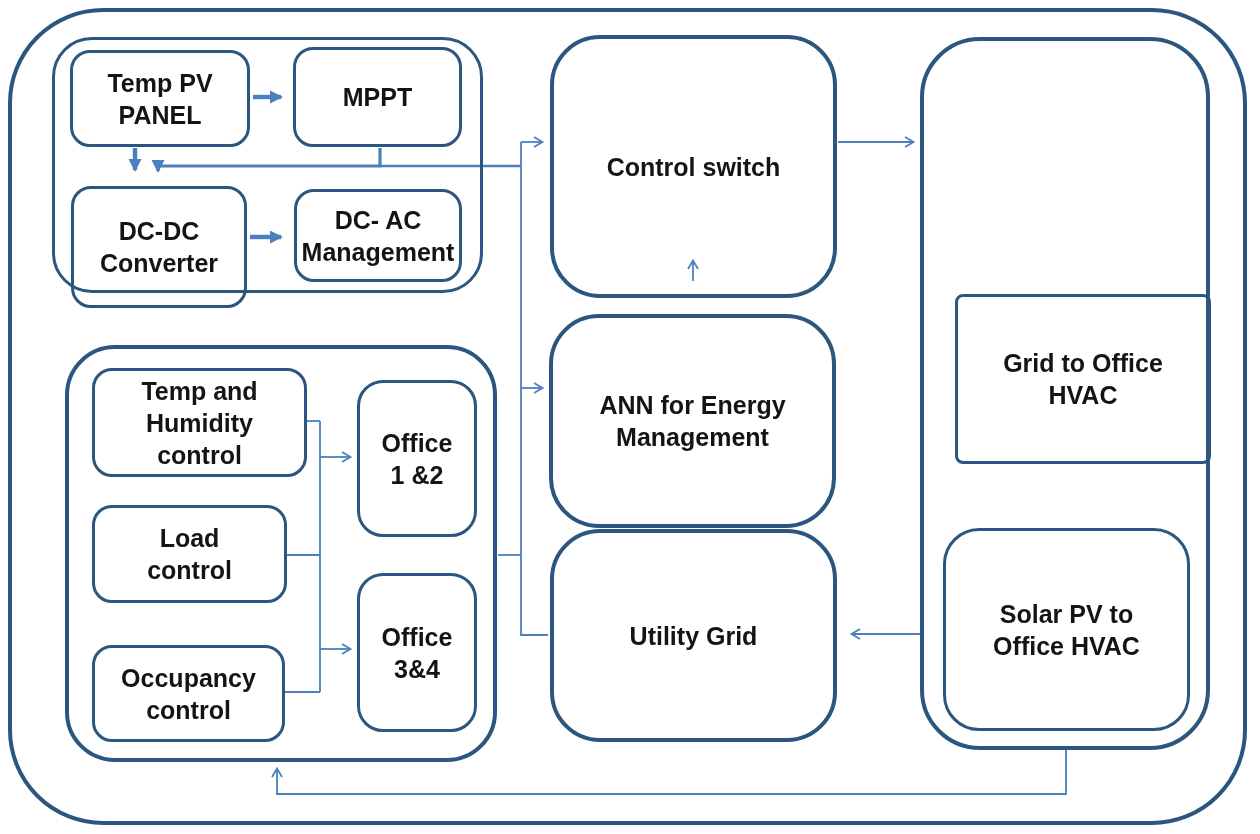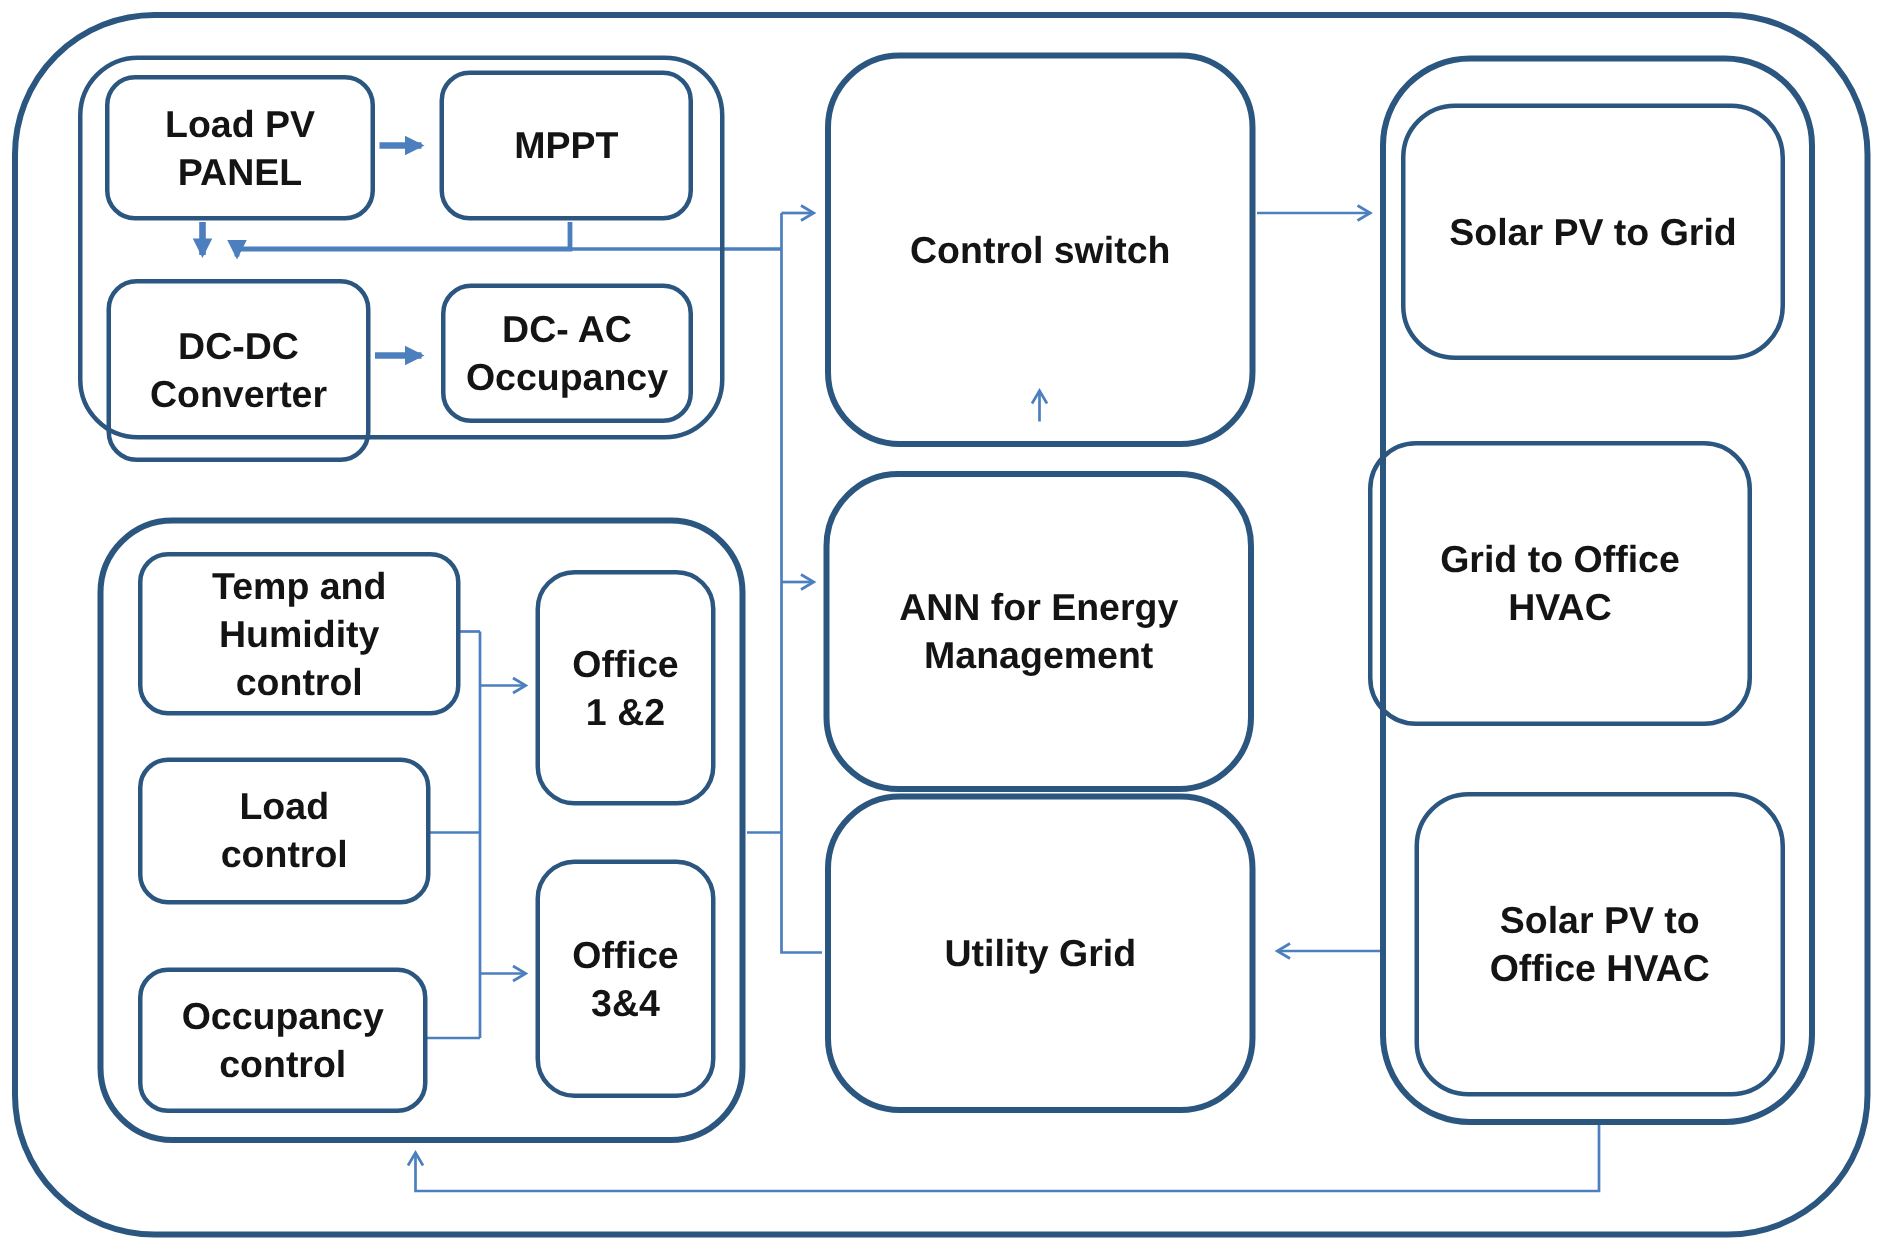--- a/index.html
+++ b/index.html
@@ -42,21 +42,21 @@
   .mppt         {left:293px; top:47px;  width:169px;  height:100px; border-width:3px;   border-radius:20px;}
   .dcdc         {left:71px;  top:186px; width:176px;  height:122px;  border-width:3px;   border-radius:20px;}
   .dcac         {left:294px; top:189px; width:168px;  height:93px;  border-width:3px;   border-radius:20px;}
   
   .ctrl-switch  {left:550px; top:35px;  width:287px;  height:263px; border-width:4px;   border-radius:50px;}
   .ann          {left:549px; top:284px; width:287px;  height:214px; border-width:4px;   border-radius:50px;margin-top:30px;}
   .utility      {left:550px; top:529px; width:287px;  height:213px; border-width:4px;   border-radius:50px;}
   
   .modes-group  {left:920px; top:37px;  width:290px;  height:713px; border-width:4px;   border-radius:60px;}
   .pv2grid      {left:934px; top:69px;  width:256px;  height:171px; border-width:3.5px; border-radius:36px;}
-  .grid2hvac    {left:912px; top:294px; width:256px;  height:190px; border-width:3.5px; border-radius:32px;}
+  .grid2hvac    {left:955px; top:294px; width:256px;  height:170px; border-width:3.5px; border-radius:8px;}
   .pv2hvac      {left:943px; top:528px; width:247px;  height:203px; border-width:3.5px; border-radius:36px;}
   
   .office-group {left:65px;  top:345px; width:432px;  height:417px; border-width:4px;   border-radius:50px;}
   .temp         {left:92px;  top:368px; width:215px;  height:109px; border-width:3px;   border-radius:20px;}
   .load         {left:92px;  top:505px; width:195px;  height:98px;  border-width:3px;   border-radius:20px;}
   .occupancy    {left:92px;  top:645px; width:193px;  height:97px;  border-width:3px;   border-radius:20px;}
   .office12     {left:357px; top:380px; width:120px;  height:157px; border-width:3.5px; border-radius:26px;}
   .office34     {left:357px; top:573px; width:120px;  height:159px; border-width:3.5px; border-radius:26px;}
 
   .wire{fill:none;stroke:var(--connector);}
@@ -109,49 +109,46 @@
     <path class="wire w-thin" d="M320 457 H350" marker-end="url(#aThin)"></path>
     <path class="wire w-thin" d="M320 649 H350" marker-end="url(#aThin)"></path>
   </svg>
 
   <div class="box outer"></div>
   <div class="box pv-group"></div>
   <div class="box modes-group"></div>
   <div class="box office-group"></div>
 
   <div class="box solar-panel">
-    <span class="lbl">Load PV
+    <span class="lbl">Temp PV
 PANEL</span>
   </div>
   <div class="box mppt">
     <span class="lbl">MPPT</span>
   </div>
   <div class="box dcdc">
     <span class="lbl">DC-DC
 Converter</span>
   </div>
   <div class="box dcac">
     <span class="lbl">DC- AC
-Occupancy</span>
+Management</span>
   </div>
 
   <div class="box ctrl-switch">
     <span class="lbl">Control switch</span>
   </div>
   <div class="box ann">
     <span class="lbl">ANN for Energy
 Management</span>
   </div>
   <div class="box utility">
     <span class="lbl">Utility Grid</span>
   </div>
 
-  <div class="box pv2grid">
-    <span class="lbl">Solar PV to Grid</span>
-  </div>
   <div class="box grid2hvac">
     <span class="lbl">Grid to Office
 HVAC</span>
   </div>
   <div class="box pv2hvac">
     <span class="lbl">Solar PV to
 Office HVAC</span>
   </div>
 
   <div class="box temp">

